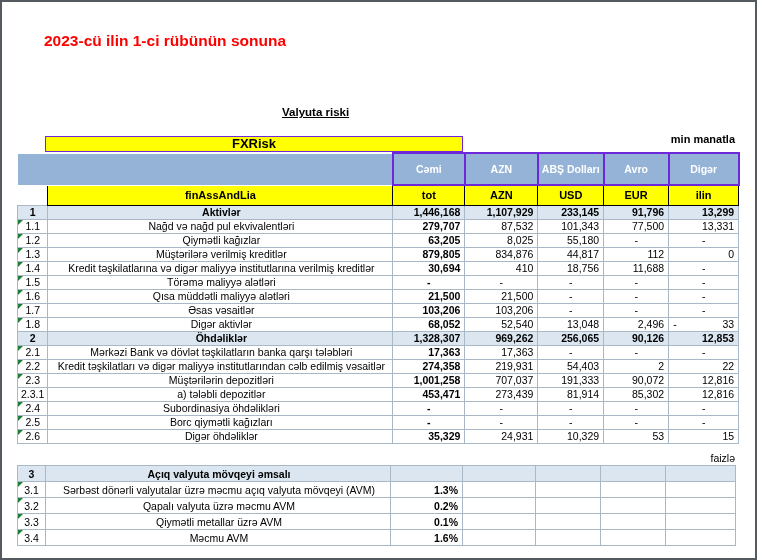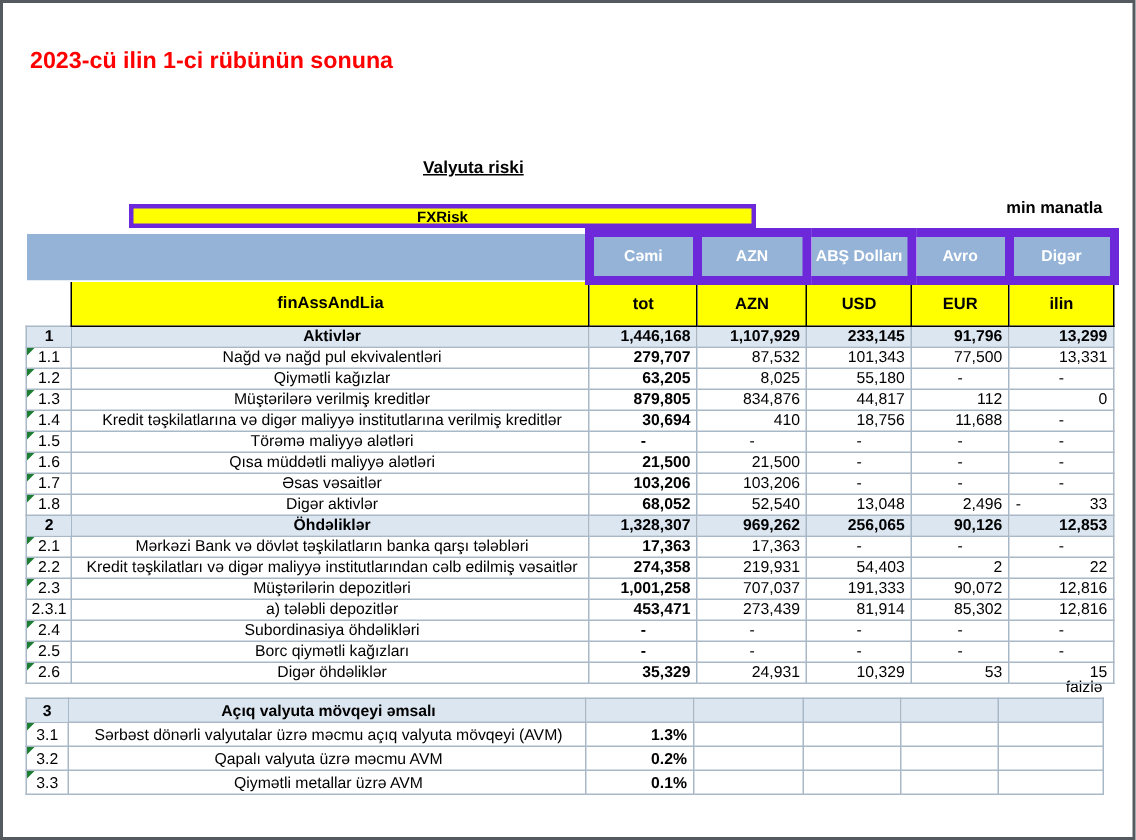--- a/index.html
+++ b/index.html
@@ -3,45 +3,45 @@
 <meta charset="utf-8">
 <style>
   * { margin:0; padding:0; box-sizing:border-box; }
   body { background:#e8e8e8; font-family:"Liberation Sans", sans-serif; }
   .page {
     position:relative; width:757px; height:560px;
     background:#ffffff; border:2px solid #555a60; overflow:hidden;
     font-family:"Liberation Sans", sans-serif; color:#000;
   }
   .report-title {
-    position:absolute; left:18px; top:30px;
+    position:absolute; left:42px; top:30px;
     font-size:15.5px; font-weight:bold; color:#ff0000;
   }
   .subtitle {
     position:absolute; left:280px; top:104px; width:190px;
     text-align:left; font-size:11.5px; font-weight:bold; text-decoration:underline;
   }
   .note-italic  { position:absolute; right:20px; top:117px; font-size:10.5px; font-style:italic;margin-top:40px; }
   .note-bold    { position:absolute; right:20px; top:131px; font-size:11px; font-weight:bold; }
   .percent-note { position:absolute; right:20px; top:450px; font-size:10.5px; }
   .fxrisk-bar {
     position:absolute; left:43px; top:134px; width:418px; height:16px;
-    background:#ffff00; border:3px solid #6d28d9;
-    font-size:10px; font-weight:bold; text-align:center; line-height:14px;margin-left:41px;
+    background:#ffff00; border:1px solid #6d28d9;
+    font-size:13px; font-weight:bold; text-align:center; line-height:14px;
   }
   table { border-collapse:collapse; table-layout:fixed; position:absolute; left:15px; }
   #main-table  { top:150px; }
   #ratio-table { top:463px; }
   td, th { font-size:10.5px; height:14px; padding:0 3px; overflow:hidden; white-space:nowrap; vertical-align:middle; }
   #ratio-table td { height:16px; }
   
-  th.blu { background:#95b3d7; color:#fff; font-weight:bold; text-align:center; border:6px solid #6d28d9; height:32px; }
+  th.blu { background:#95b3d7; color:#fff; font-weight:bold; text-align:center; border:2px solid #6d28d9; height:32px; }
   td.blu-blank { background:#95b3d7; border:1px solid #fff; height:15px; }
   
-  td.ylw { background:#ffff00; font-weight:bold; text-align:center; border:1px solid #000; height:30px; font-size:11px; }
+  td.ylw { background:#ffff00; font-weight:bold; text-align:center; border:1px solid #000; height:20px; font-size:11px; }
   td.no-cell { background:#fff; border:none; }
   
   .grid td.c { border:1px solid #a9b8c6; }
   td.num { text-align:center; position:relative; }
   td.lbl { text-align:center; padding-left:5px; }
   td.val { text-align:right; padding-right:4px; }
   td.dash { text-align:center; }
   tr.sec td { background:#dce6f1; font-weight:bold; }
   .b { font-weight:bold; }
   td.neg { position:relative; }
@@ -290,16 +290,25 @@
         </tr>
         <tr>
           <td class="num c"><span class="tri"></span>3.3</td>
           <td class="lbl c">Qiymətli metallar üzrə AVM</td>
           <td class="val c b">0.1%</td>
           <td class="val c"></td>
           <td class="val c"></td>
           <td class="val c"></td>
           <td class="val c"></td>
         </tr>
+        <tr>
+          <td class="num c"><span class="tri"></span>3.4</td>
+          <td class="lbl c">Məcmu AVM</td>
+          <td class="val c b">1.6%</td>
+          <td class="val c"></td>
+          <td class="val c"></td>
+          <td class="val c"></td>
+          <td class="val c"></td>
+        </tr>
       </tbody>
   </table>
 
 </div>
 
 </body></html>

